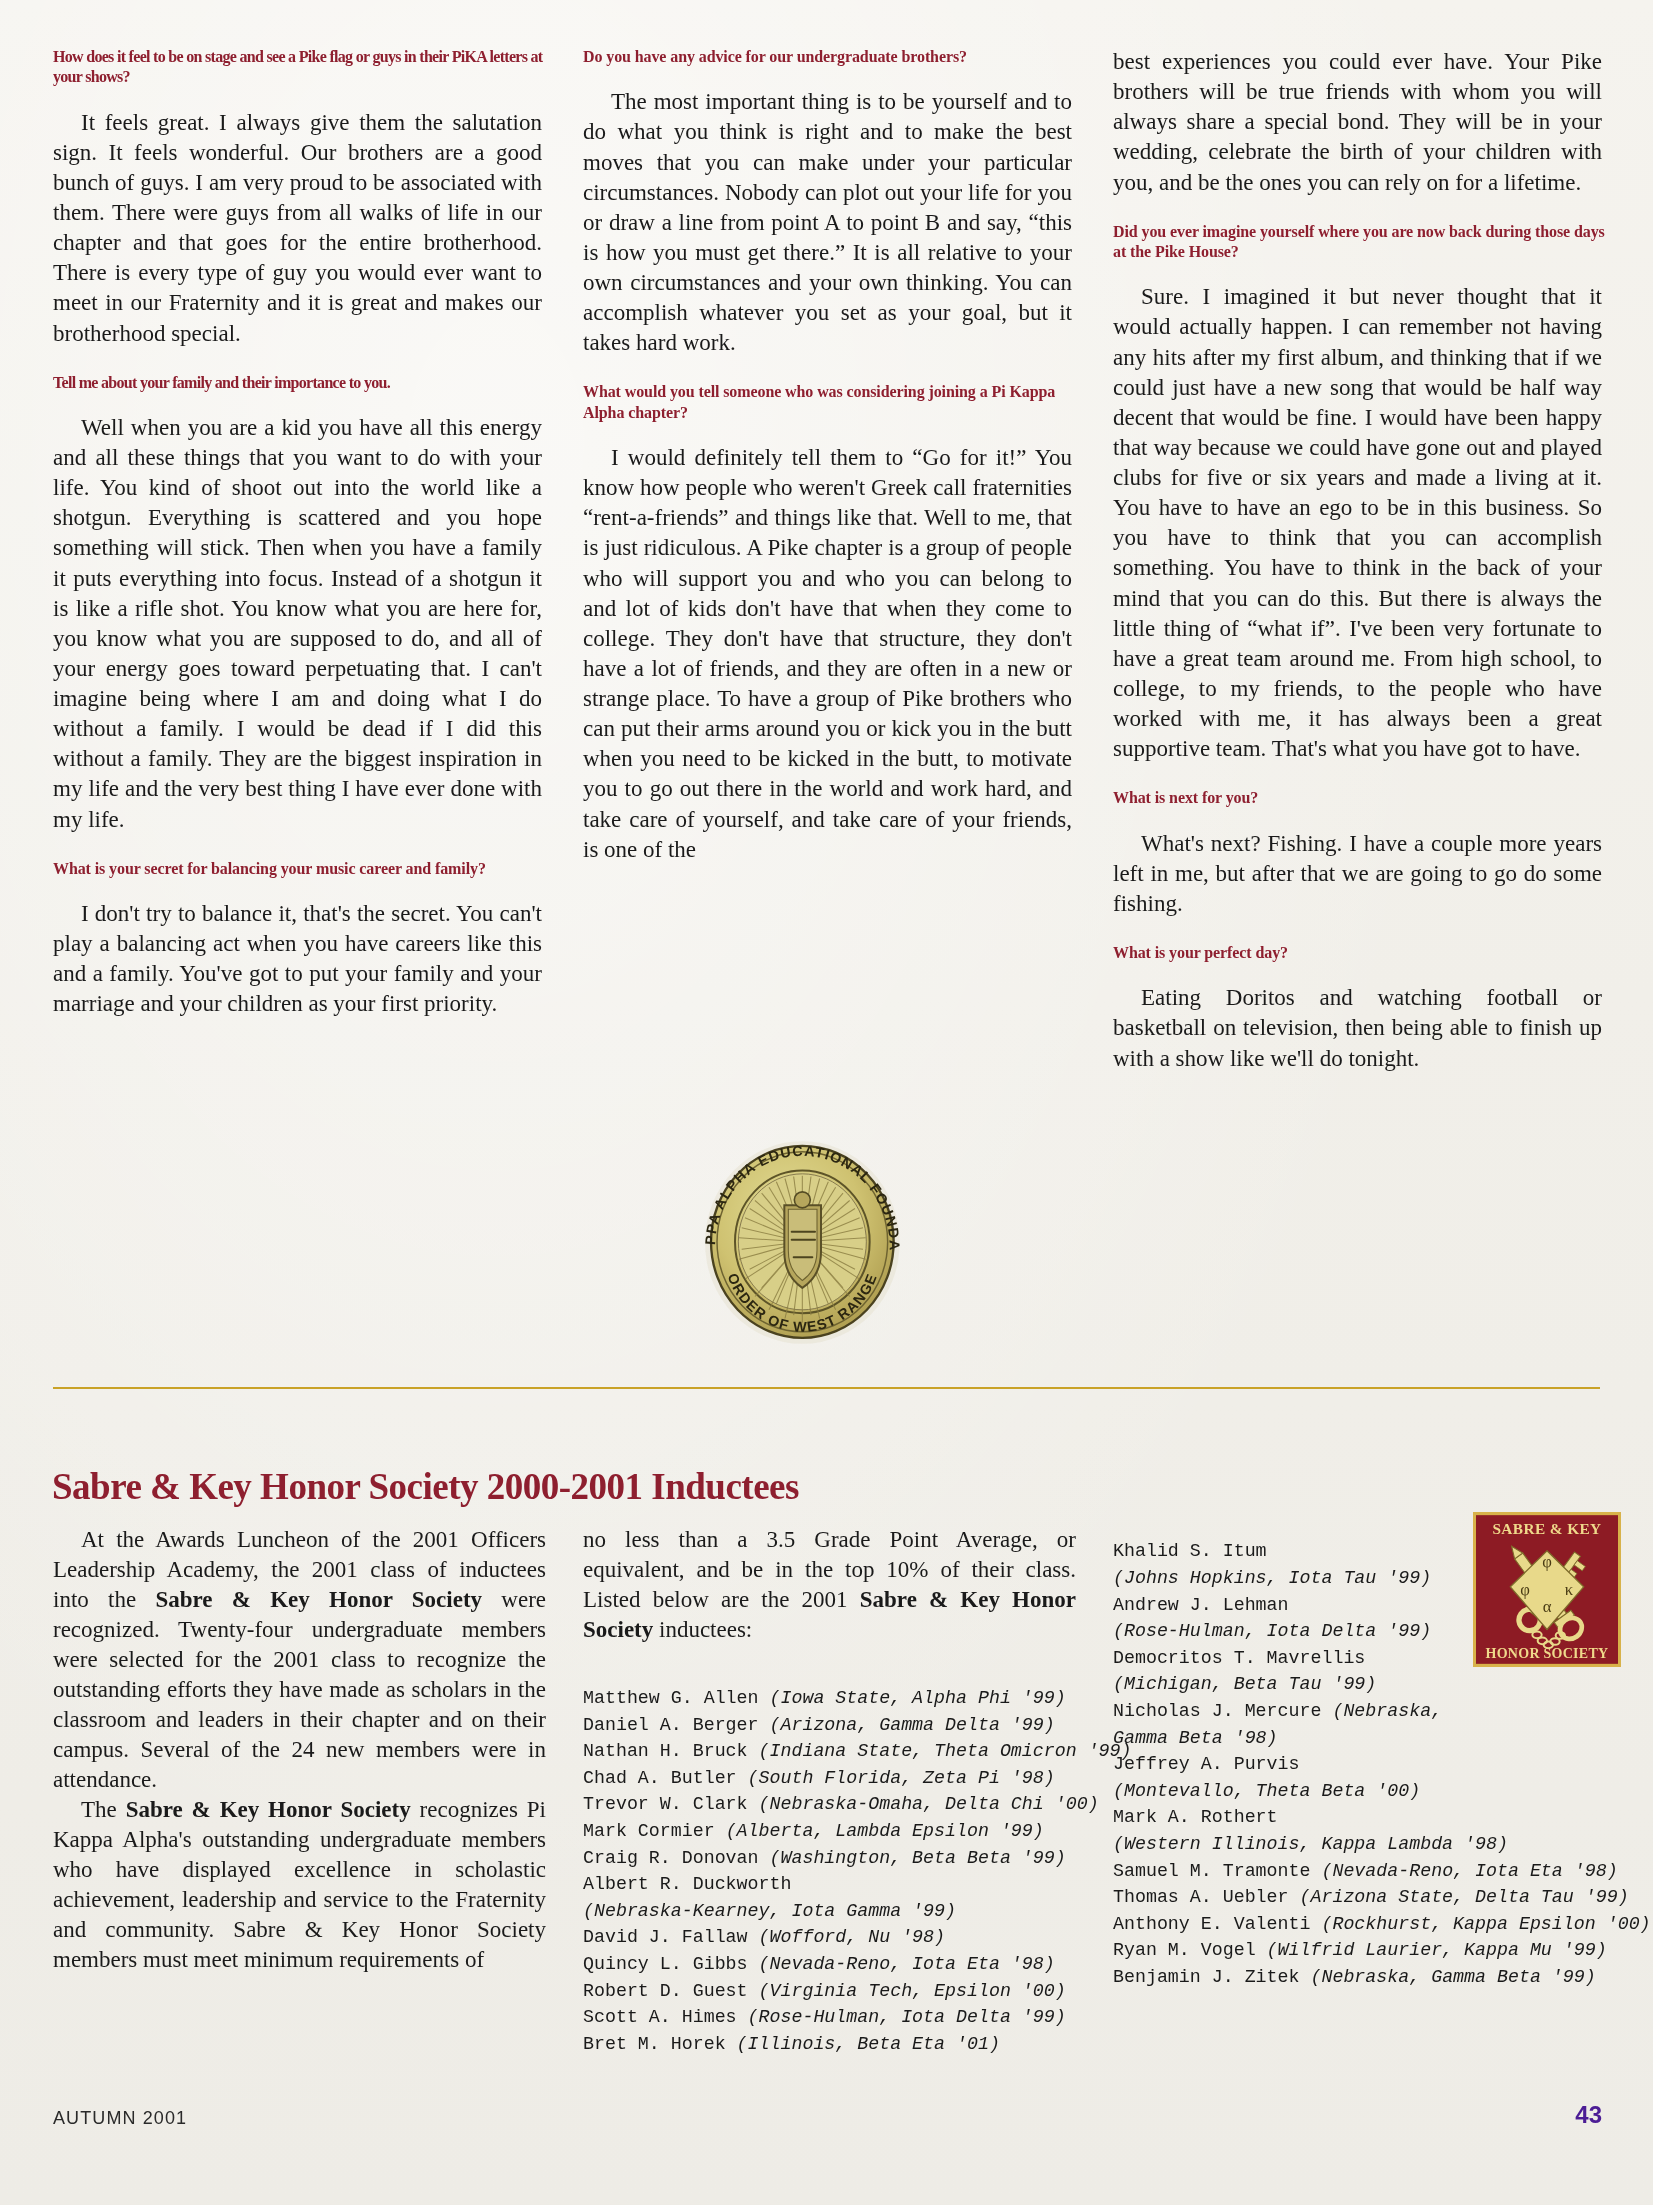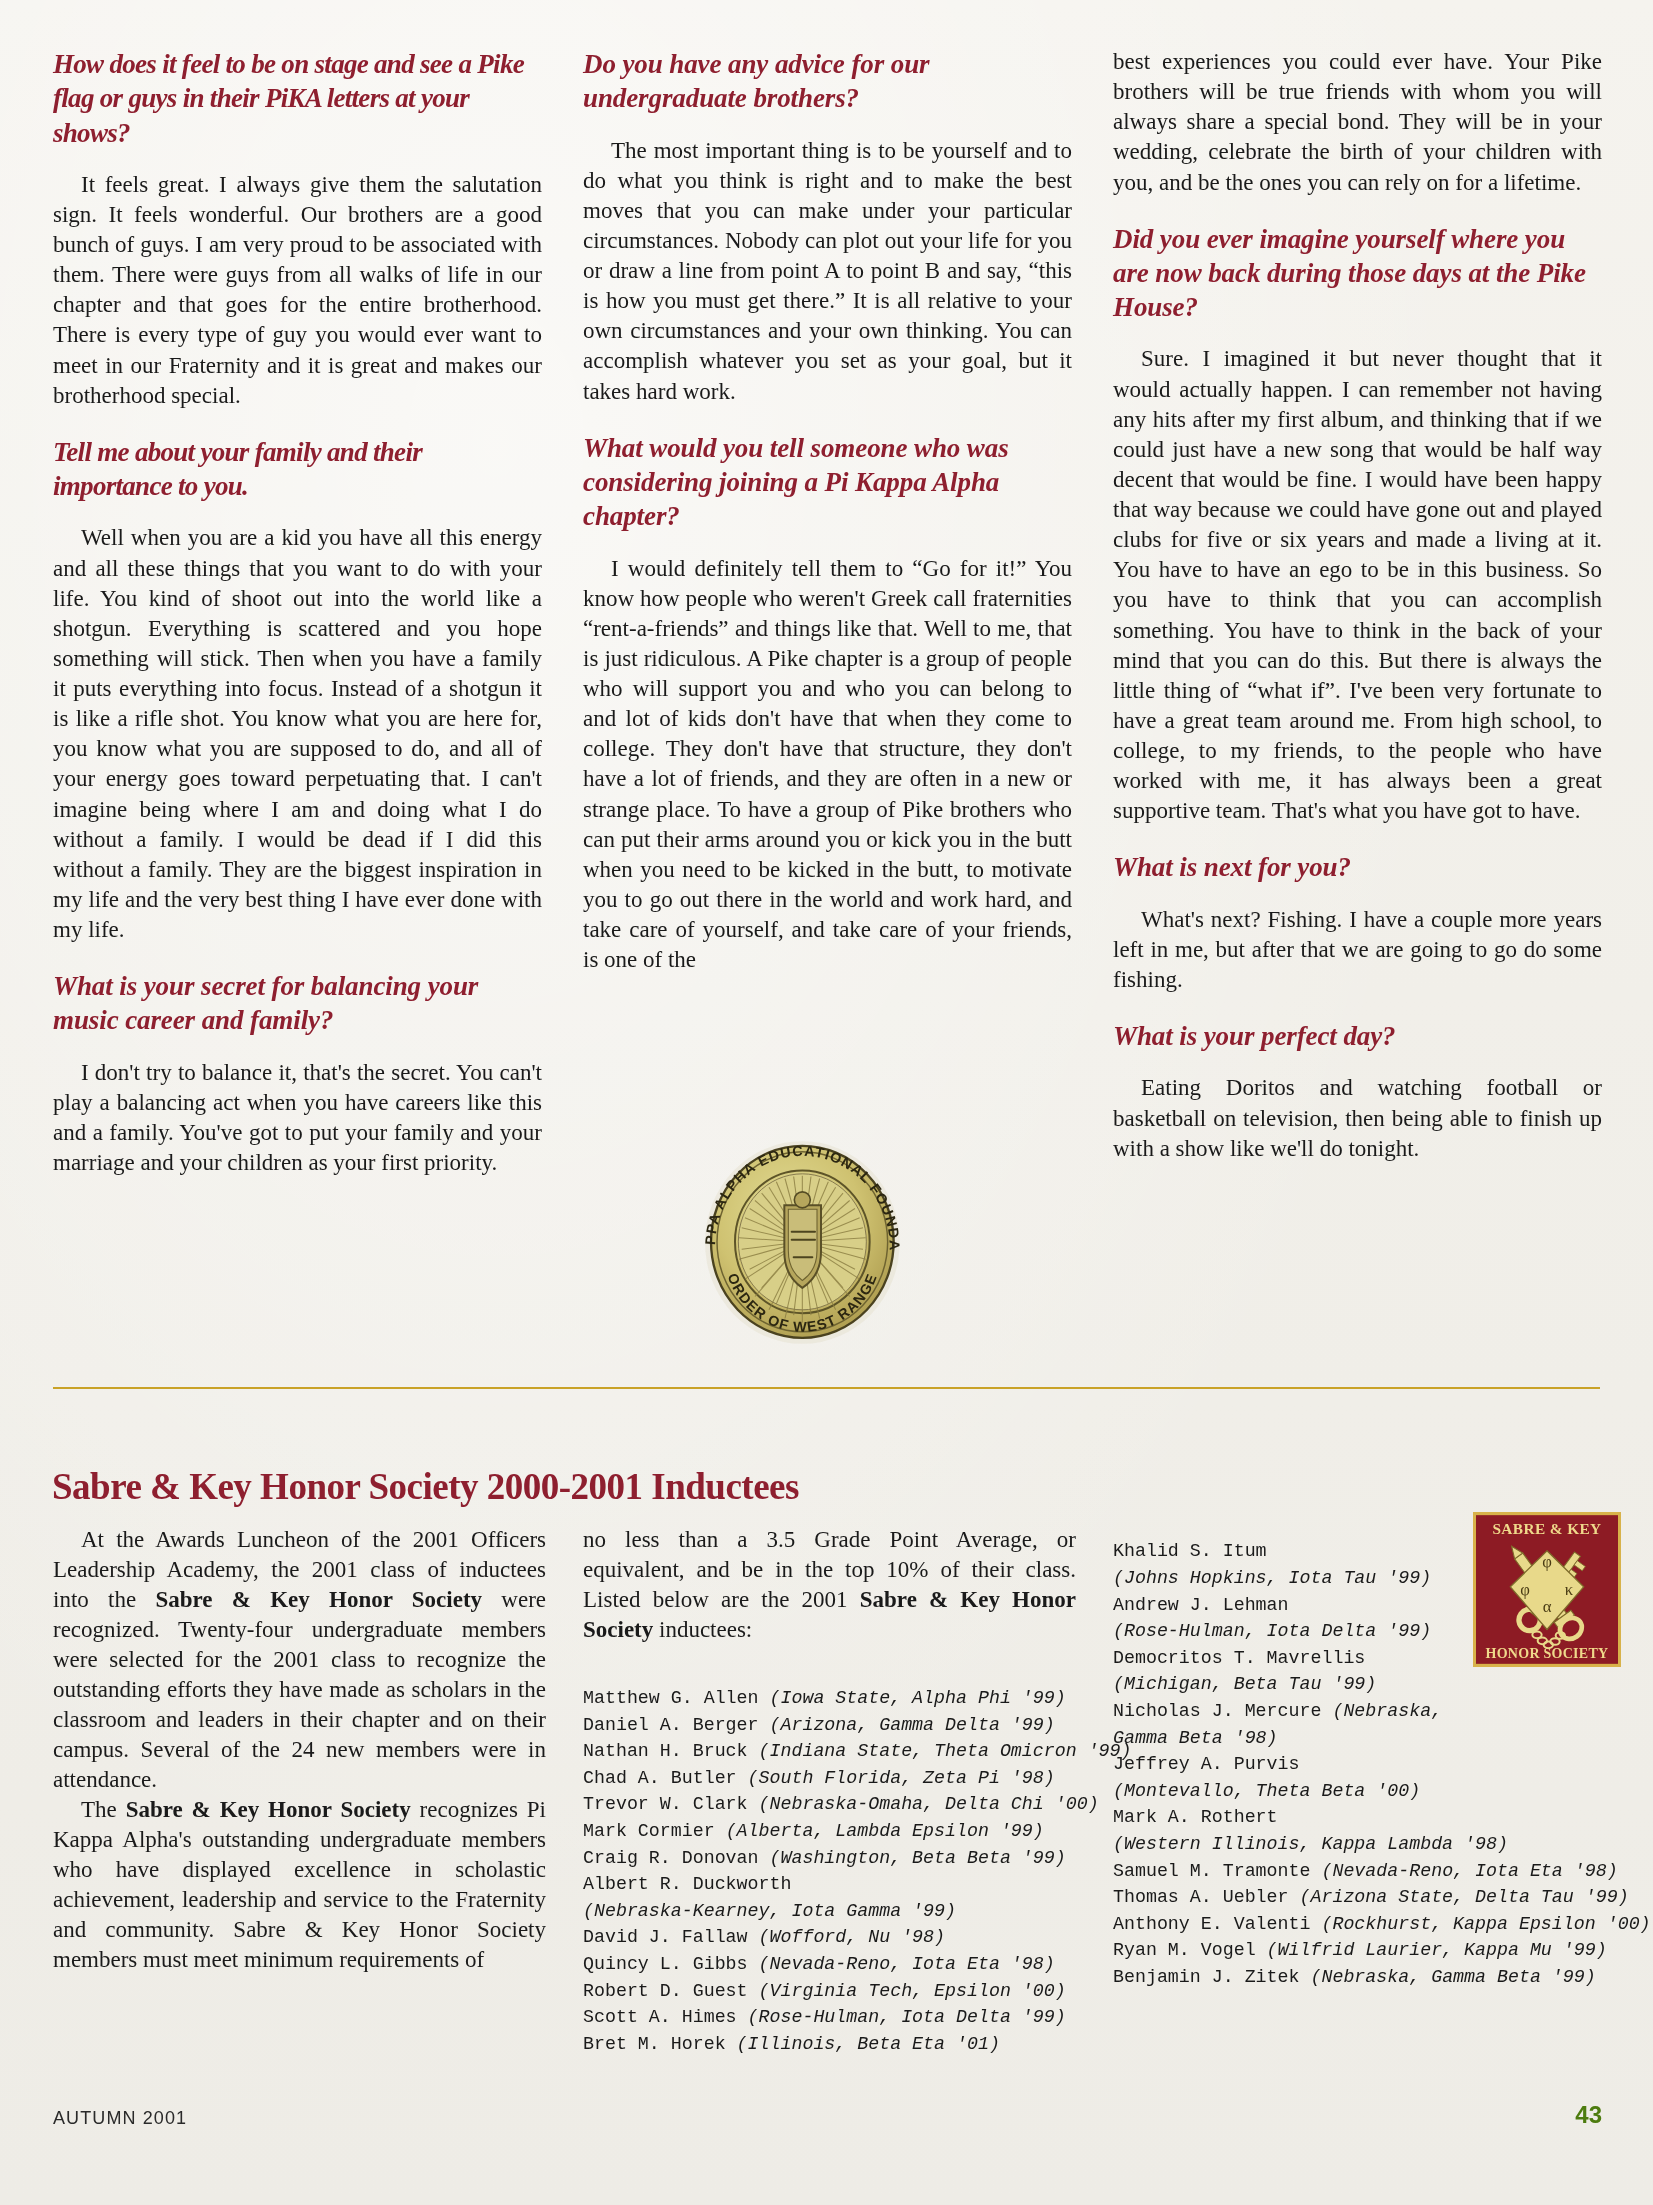--- a/index.html
+++ b/index.html
@@ -38,22 +38,21 @@
     width: 1553px;
     display: grid;
     grid-template-columns: 493px 493px 493px;
     column-gap: 37px;
   }
   .col { position: relative; }
 
   .q {
     color: #8e1f2f;
     font-weight: bold;
-    font-style: italic;
-    font-size: 27px;
+    font-size: 16px;
     line-height: 1.27;
     margin: 0 0 20px 0;
     letter-spacing: -0.1px;
   }
   .q.tight { letter-spacing: -0.7px; }
   .a {
     color: #1a1a1a;
     font-size: 23px;
     line-height: 1.31;
     margin: 0 4px 24px 0;
@@ -155,21 +154,21 @@
     letter-spacing: 1.1px;
     color: #2a2a2a;
   }
   .footer-right {
     position: absolute;
     right: 52px;
     top: 2101px;
     font-family: "Liberation Sans", sans-serif;
     font-weight: bold;
     font-size: 24px;
-    color: #4d7c0f;
+    color: #4c1d95;
   }
 </style>
 </head>
 <body>
 
 <div class="page">
   <div class="paper-tint"></div>
 
   <div class="content">
 

